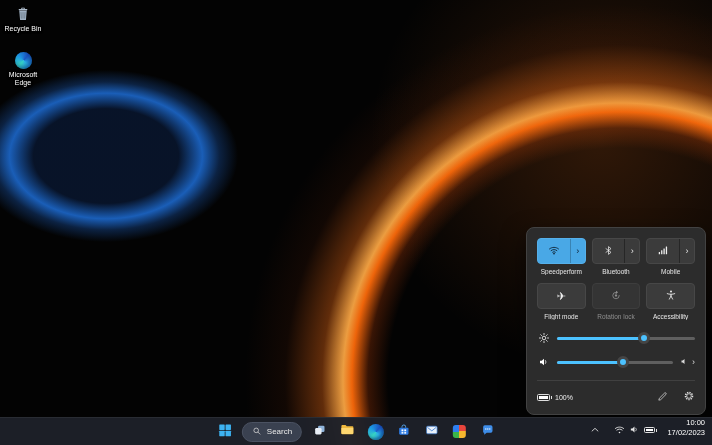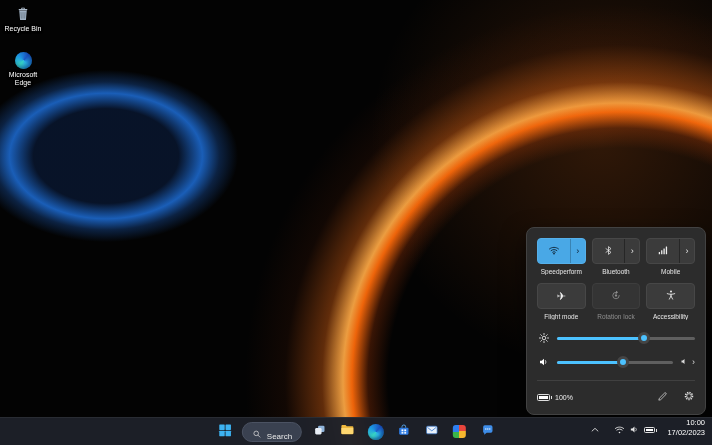--- a/index.html
+++ b/index.html
@@ -70,21 +70,21 @@
   .bat::after { content:""; position:absolute; right:-3px; top:1px; width:1.5px; height:3px; background:#dfdfdf; }
   .bat .bfill { position:absolute; inset:1px; background:#fff; }
   .foot-icons { display:flex; align-items:center; gap:15px; }
   
   .taskbar { position:absolute; left:0; right:0; bottom:0; height:28px;
     background:rgba(29,32,40,.97); border-top:1px solid rgba(255,255,255,.06); }
   .tb-center { position:absolute; left:50%; top:0; height:100%; transform:translateX(-50%);
     display:flex; align-items:center; gap:3px; }
   .tb-btn { width:25px; height:24px; border-radius:4px; display:grid; place-items:center; }
   .search-pill { height:20px; border-radius:10px; background:#3a4150; border:1px solid #4b5262;
-    display:flex; align-items:flex-end; gap:5px; padding:0 9px; color:#e8e8e8; font-size:8px; margin:0 2px; }
+    display:flex; align-items:center; gap:5px; padding:0 9px; color:#e8e8e8; font-size:8px; margin:0 2px; }
   .photos-sq { width:13px; height:13px; border-radius:3px;
     background:conic-gradient(#e8453c 0 25%, #f5b62e 0 50%, #3bb54a 0 75%, #2d7ff0 0); }
   .edge-ball { width:16px; height:16px; border-radius:50%;
     background:conic-gradient(from 220deg,#37d4c0,#1e9ae4,#1c55c4,#2bb3e8,#37d4c0);
     box-shadow: inset -2px -2px 3px rgba(0,30,110,.5); }
   .tb-tray { position:absolute; right:3px; top:0; height:100%; display:flex; align-items:flex-start; gap:7px; }
   .tray-group { display:flex; align-items:center; gap:4px; height:24px; padding:0 3px; border-radius:4px; }
   .bat.sm { width:11px; height:6px; }
   .clock { text-align:right; color:#fff; font-size:7.5px; line-height:1.3; padding:0 4px 0 2px; }
 </style>

